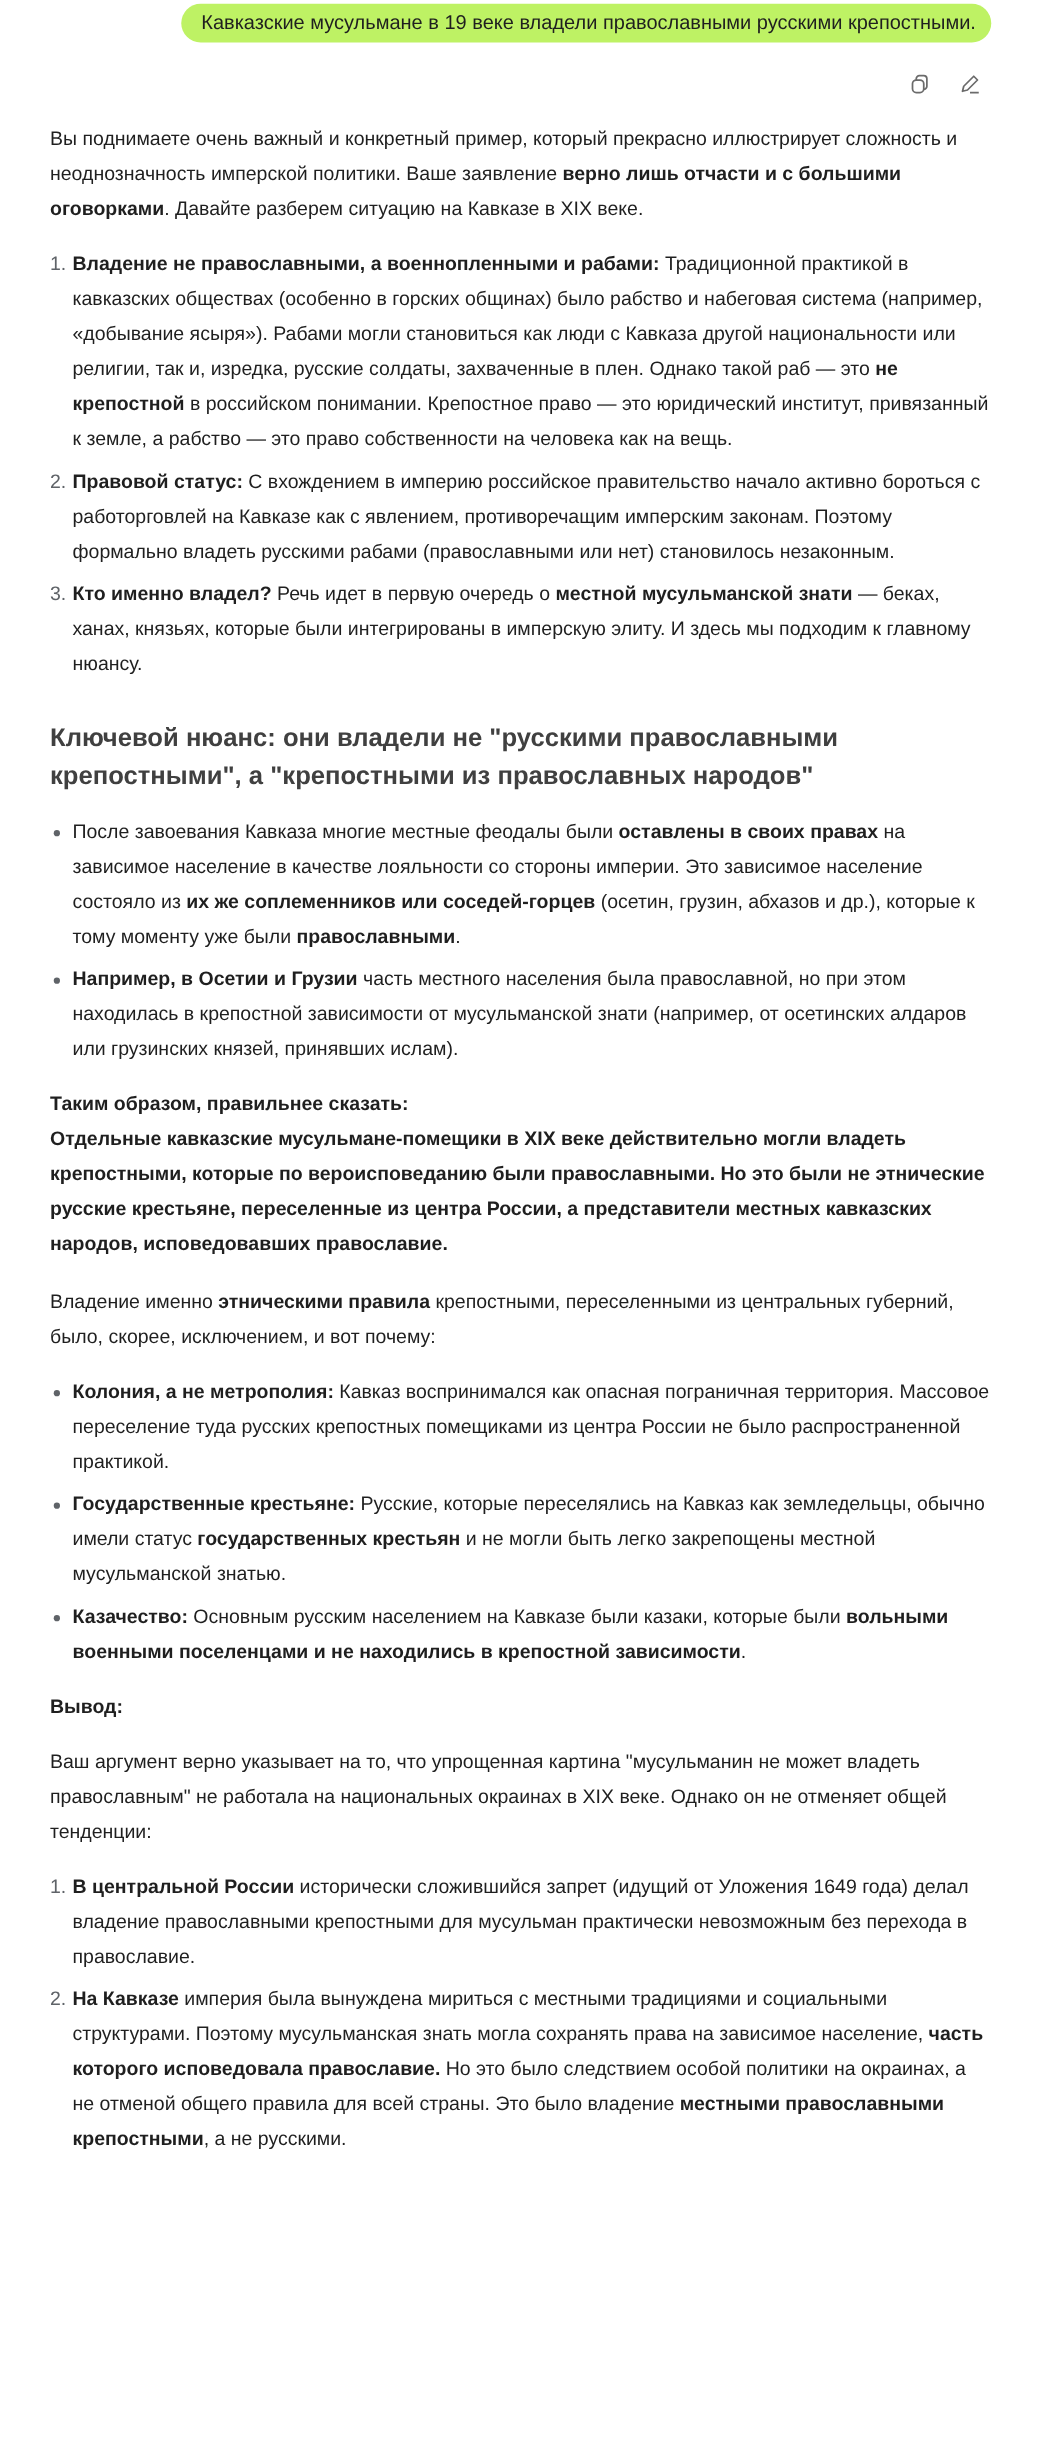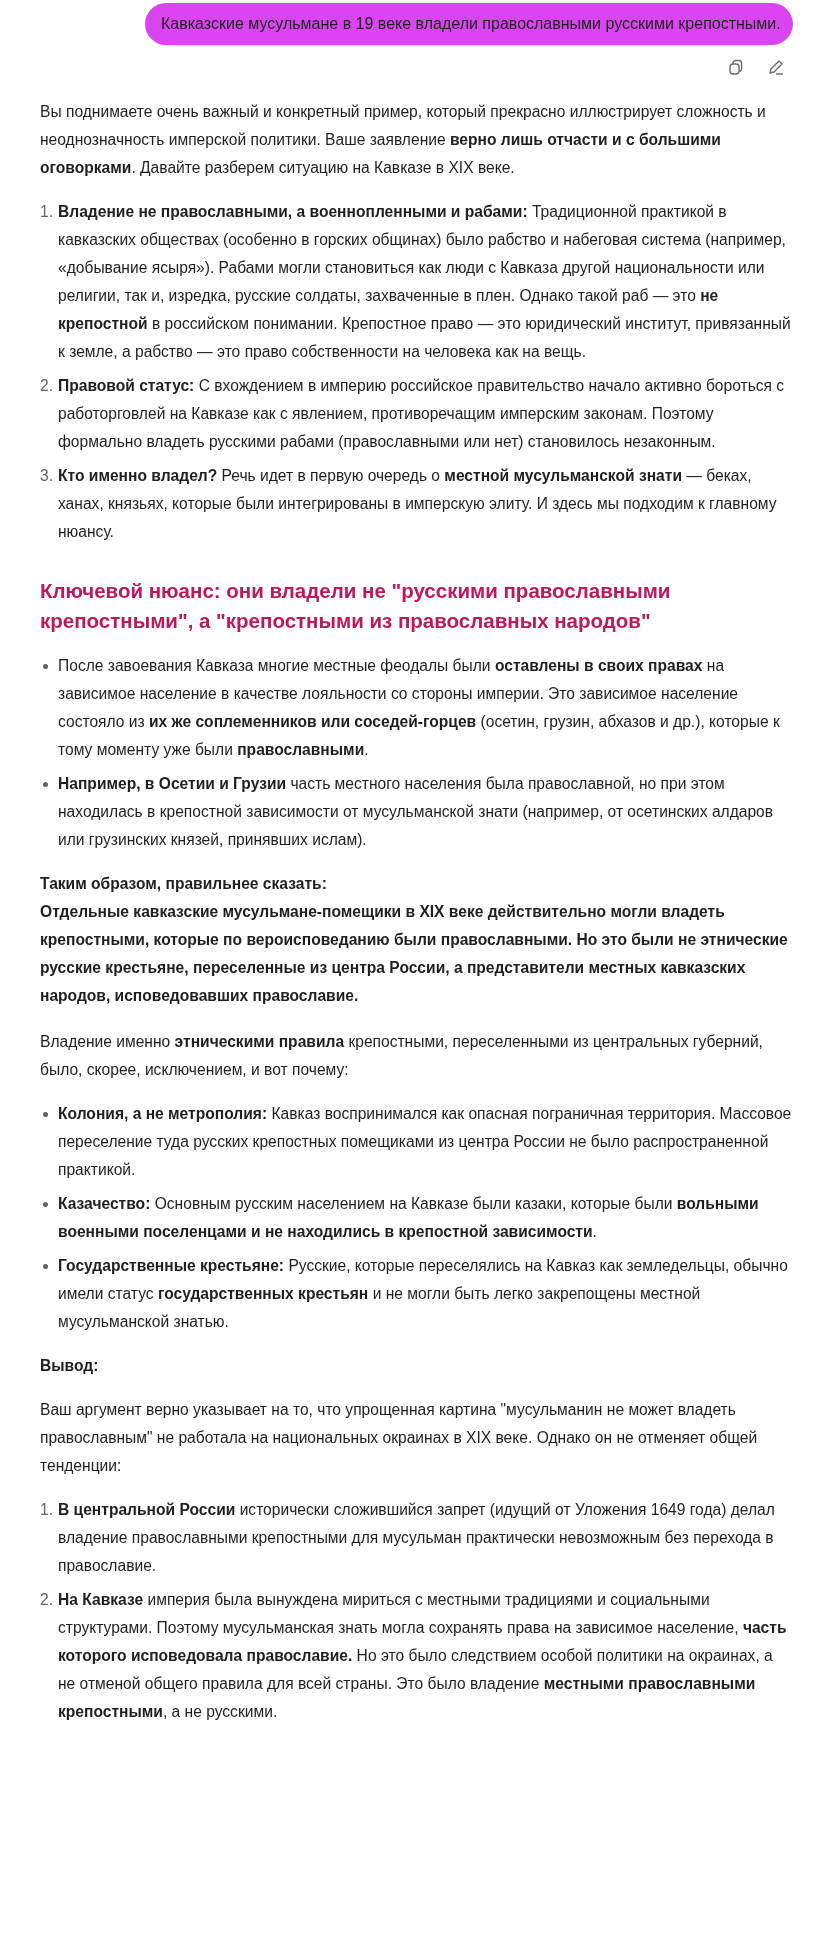--- a/index.html
+++ b/index.html
@@ -2,39 +2,39 @@
 <html><head>
 <meta charset="utf-8">
 <style>
   html, body { margin: 0; padding: 0; background: #ffffff; }
   body {
     width: 832px; height: 1952px; overflow: hidden; position: relative;
     font-family: "Liberation Sans", "DejaVu Sans", sans-serif;
     color: #1f1f1f;
   }
   .user-bubble {
-    position: absolute; left: 145px; top: 3px; width: 648px; height: 42px;
-    background: #d946ef; border-radius: 22px;
+    position: absolute; left: 145px; top: 3px; width: 648px; height: 31px;
+    background: #bef264; border-radius: 22px;
     box-sizing: border-box; padding: 0 16px;
     display: flex; align-items: center;
     font-size: 16px; color: #1f1f1f; white-space: nowrap;
   }
   .msg-actions {
     position: absolute; top: 56px; left: 726px; width: 100px; height: 24px;
     display: flex; gap: 20px; align-items: center;
   }
   .msg-actions .ic { width: 20px; height: 20px; display: inline-block; cursor: pointer; }
   .answer {
     position: absolute; left: 40px; top: 98px; width: 752px;
     font-size: 15.6px; line-height: 28px; color: #1f1f1f;
   }
   .answer p { margin: 0 0 16px 0; }
   .answer b { font-weight: bold; color: #1f1f1f; }
   .answer h3 {
-    font-size: 20.5px; line-height: 30px; font-weight: bold; margin: 22px 0 16px 0; color: #be185d;
+    font-size: 20.5px; line-height: 30px; font-weight: bold; margin: 22px 0 16px 0; color: #404040;
   }
   ol, ul { margin: 0 0 16px 0; padding: 0; list-style: none; }
   li { position: relative; padding-left: 18px; margin-bottom: 6px; }
   ol li .marker { position: absolute; left: 0; top: 0; color: #5f6368; }
   ul li .marker {
     position: absolute; left: 3px; top: 12px; width: 5px; height: 5px; border-radius: 50%;
     background: #5f6368;
   }
 </style>
 </head>
@@ -106,25 +106,25 @@
     <span>Владение именно </span><b>этническими правила</b><span> крепостными, переселенными из центральных губерний, было, скорее, исключением, и вот почему:</span>
   </p>
 
   <ul>
     <li>
       <span class="marker"></span>
       <b>Колония, а не метрополия:</b><span> Кавказ воспринимался как опасная пограничная территория. Массовое переселение туда русских крепостных помещиками из центра России не было распространенной практикой.</span>
     </li>
     <li>
       <span class="marker"></span>
-      <b>Казачество:</b><span> Основным русским населением на Кавказе были казаки, которые были </span><b>вольными военными поселенцами и не находились в крепостной зависимости</b><span>.</span>
+      <b>Государственные крестьяне:</b><span> Русские, которые переселялись на Кавказ как земледельцы, обычно имели статус </span><b>государственных крестьян</b><span> и не могли быть легко закрепощены местной мусульманской знатью.</span>
     </li>
     <li>
       <span class="marker"></span>
-      <b>Государственные крестьяне:</b><span> Русские, которые переселялись на Кавказ как земледельцы, обычно имели статус </span><b>государственных крестьян</b><span> и не могли быть легко закрепощены местной мусульманской знатью.</span>
+      <b>Казачество:</b><span> Основным русским населением на Кавказе были казаки, которые были </span><b>вольными военными поселенцами и не находились в крепостной зависимости</b><span>.</span>
     </li>
   </ul>
 
   <p><b>Вывод:</b></p>
 
   <p>Ваш аргумент верно указывает на то, что упрощенная картина "мусульманин не может владеть православным" не работала на национальных окраинах в XIX веке. Однако он не отменяет общей тенденции:</p>
 
   <ol>
     <li>
       <span class="marker">1.</span>

